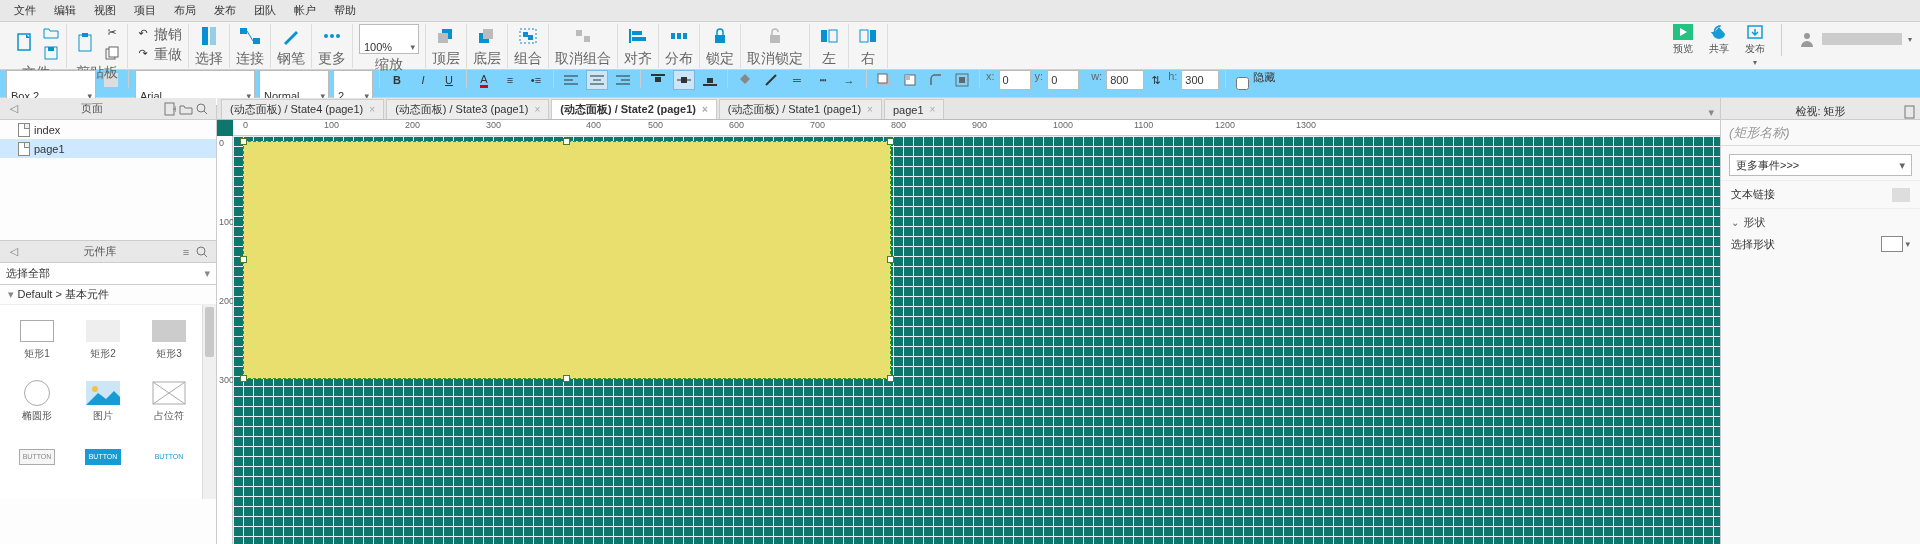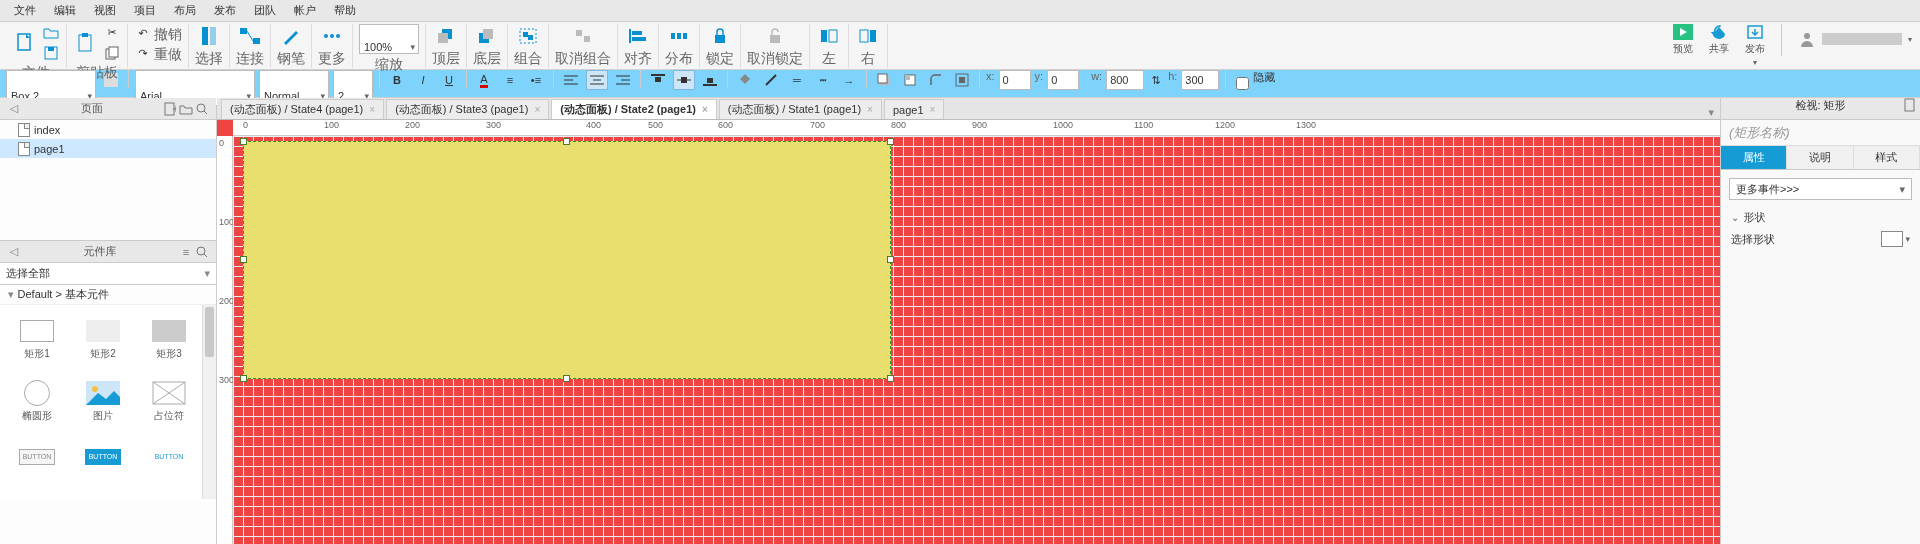--- a/index.html
+++ b/index.html
@@ -30,35 +30,35 @@
 .page-item.sel-row{background:#cde8ff}
 .page-ico{width:12px;height:14px;border:1px solid #888;background:#fff;position:relative}
 .page-ico::after{content:"";position:absolute;right:0;top:0;width:4px;height:4px;background:#f0f0f0;border-left:1px solid #888;border-bottom:1px solid #888}
 .libpanel{flex:1;display:flex;flex-direction:column;border-top:1px solid #ccc}
 .lib-sel{height:22px;border-bottom:1px solid #ccc;display:flex;align-items:center;padding:0 6px;background:#fff}
 .lib-cat{height:20px;padding:2px 8px;color:#444;border-bottom:1px solid #eee;display:flex;align-items:center}
 .widgets{display:flex;flex-wrap:wrap;padding:4px;gap:0;overflow:auto;background:#fff}
 .widget{width:66px;height:62px;display:flex;flex-direction:column;align-items:center;justify-content:center;gap:4px;cursor:pointer}
 .wshape{width:36px;height:24px;display:flex;align-items:center;justify-content:center}
 .wlbl{font-size:10px;color:#555}
-.centercol{flex:1;display:flex;flex-direction:column;background:#ef4444;position:relative}
+.centercol{flex:1;display:flex;flex-direction:column;background:#0f766e;position:relative}
 .tabbar{height:22px;background:#e5e5e5;display:flex;align-items:flex-end;border-bottom:1px solid #bbb;padding-left:4px}
 .tab{height:20px;padding:0 8px;display:flex;align-items:center;gap:4px;background:#ececec;border:1px solid #ccc;border-bottom:none;margin-right:2px;color:#888;font-size:10px;cursor:pointer}
 .tab.active{background:#fff;color:#222;font-weight:bold}
 .tab .x{color:#aaa;font-size:10px;margin-left:2px}
 .ruler-h{height:16px;background:#fff;border-bottom:1px solid #ccc;position:relative;margin-left:16px}
 .ruler-h .tick{position:absolute;top:0;font-size:9px;color:#666}
 .canvaswrap{flex:1;display:flex;overflow:hidden}
 .ruler-v{width:16px;background:#fff;border-right:1px solid #ccc;position:relative}
 .ruler-v .tick{position:absolute;left:2px;font-size:9px;color:#666}
 .canvas{flex:1;position:relative;background-image:linear-gradient(#e8f0f5 1px,transparent 1px),linear-gradient(90deg,#e8f0f5 1px,transparent 1px);background-size:10px 10px;overflow:hidden}
 .selrect{position:absolute;background:#e8df6f;border:1px dashed #2a9c2a}
 .handle{position:absolute;width:7px;height:7px;background:#fff;border:1px solid #4a7c2a}
 .rightcol{width:200px;background:#f9f9f9;border-left:1px solid #ccc;display:flex;flex-direction:column}
-.insp-hd{height:22px;background:#e8e8e8;border-bottom:1px solid #ccc;display:flex;align-items:flex-start;justify-content:center;color:#555;position:relative}
+.insp-hd{height:22px;background:#e8e8e8;border-bottom:1px solid #ccc;display:flex;align-items:flex-end;justify-content:center;color:#555;position:relative}
 .insp-name{height:26px;padding:4px 8px;font-style:italic;color:#999;font-size:13px;border-bottom:1px solid #ddd;display:flex;align-items:center}
 .insp-tabs{height:24px;display:flex;border-bottom:1px solid #ccc}
 .insp-tab{flex:1;display:flex;align-items:center;justify-content:center;cursor:pointer;background:#f0f0f0;border-right:1px solid #ddd}
 .insp-tab.active{background:#169bd5;color:#fff}
 .insp-body{flex:1;overflow:auto;padding:4px 0}
 .sect{padding:4px 10px}
 .sect-hd{display:flex;align-items:center;gap:4px;color:#444;padding:2px 0}
 .sect-hd::before{content:"⌄";font-size:10px;color:#666}
 .link-row{display:flex;gap:18px;padding:4px 6px}
 .link-add{color:#2a9c2a;cursor:pointer}
@@ -615,21 +615,21 @@
         </div>
       <div style="margin-left:auto;padding:0 6px;color:#888;cursor:pointer">▾</div>
     </div>
     <div class="ruler-h" id="rulerH">
         <span class="tick" style="left: 10px;">0</span>
         <span class="tick" style="left: 91px;">100</span>
         <span class="tick" style="left: 172px;">200</span>
         <span class="tick" style="left: 253px;">300</span>
         <span class="tick" style="left: 353px;">400</span>
         <span class="tick" style="left: 415px;">500</span>
-        <span class="tick" style="left: 485px;">600</span>
+        <span class="tick" style="left: 496px;">600</span>
         <span class="tick" style="left: 577px;">700</span>
         <span class="tick" style="left: 658px;">800</span>
         <span class="tick" style="left: 739px;">900</span>
         <span class="tick" style="left: 820px;">1000</span>
         <span class="tick" style="left: 901px;">1100</span>
         <span class="tick" style="left: 982px;">1200</span>
         <span class="tick" style="left: 1063px; text-align: right;">1300</span>
       </div>
     <div class="canvaswrap">
       <div class="ruler-v" id="rulerV">
@@ -656,27 +656,26 @@
   <div class="rightcol">
     <div class="insp-hd">
       <span>检视: 矩形</span>
       <div style="position:absolute;right:4px" class="ic">
           <svg width="12" height="14">
             <rect x="1" y="1" width="9" height="12" fill="none" stroke="#777"></rect>
           </svg>
         </div>
     </div>
     <div class="insp-name">(矩形名称)</div>
-    <div class="insp-tabs">
-      <div class="insp-tab active">属性</div>
-      <div class="insp-tab">说明</div>
-      <div class="insp-tab">样式</div>
-    </div>
     <div class="insp-body">
       <div class="more-sel">更多事件&gt;&gt;&gt;</div>
+      <div class="field-row" style="border-top:1px solid #eee;border-bottom:1px solid #eee">
+        <span>文本链接</span>
+        <div style="width:18px;height:14px;background:#ddd"></div>
+      </div>
       <div class="sect">
         <div class="sect-hd">形状</div>
         <div class="field-row" style="padding:4px 0">
           <span>选择形状</span>
           <div style="display:flex;align-items:center;gap:2px">
               <div class="shape-pick"></div>
               <span style="font-size:9px;color:#666">▾</span>
             </div>
         </div>
       </div>

